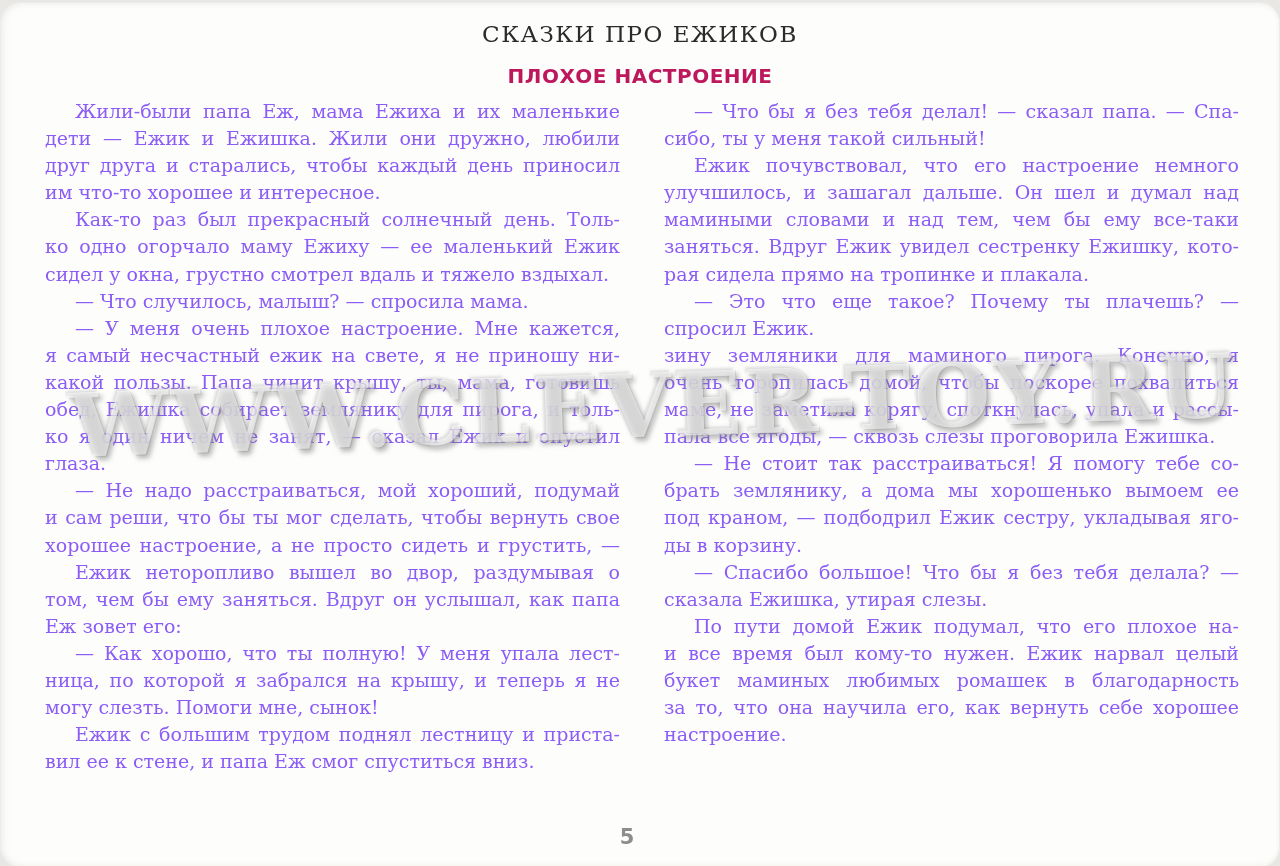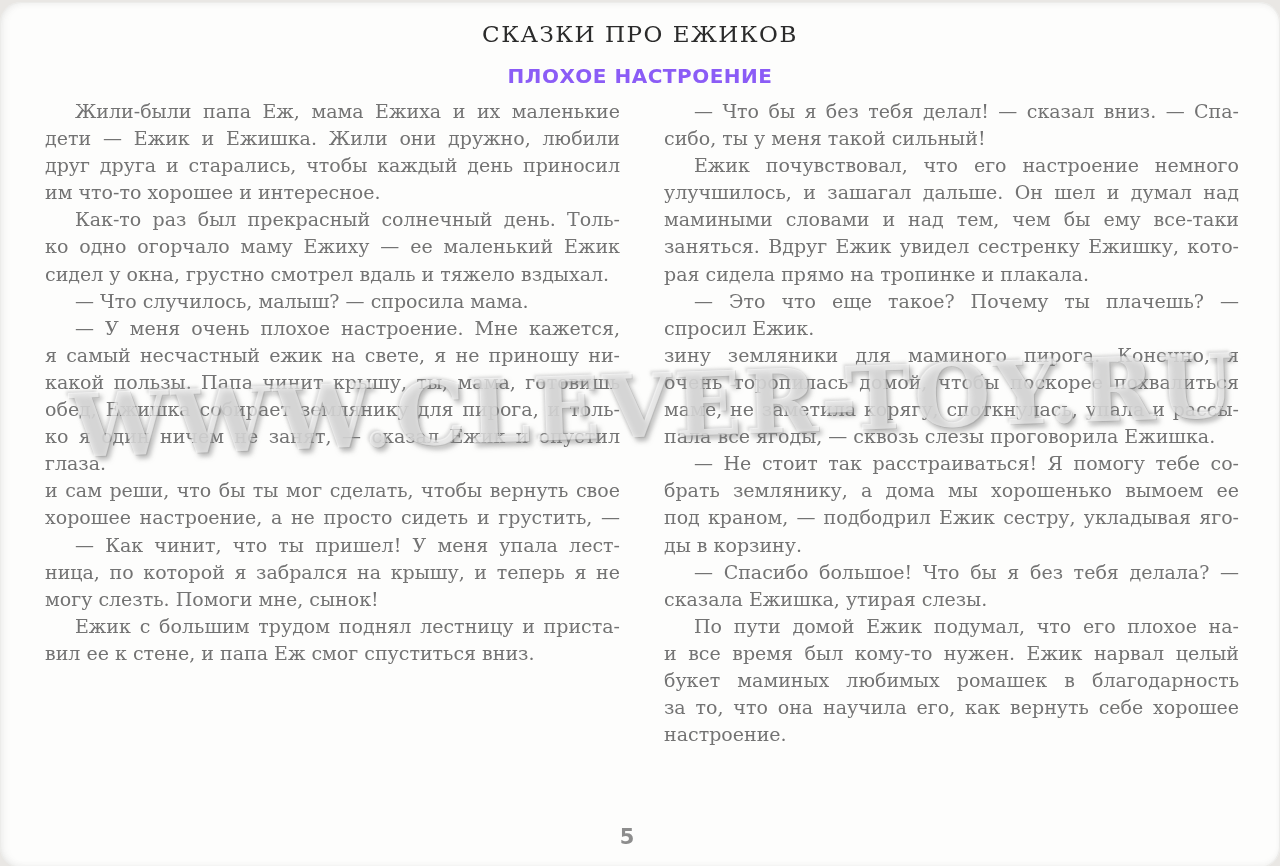--- a/index.html
+++ b/index.html
@@ -35,36 +35,36 @@
   .story-title {
     position: absolute;
     top: 62px;
     left: 0;
     width: 100%;
     text-align: center;
     font-family: "DejaVu Sans", "Liberation Sans", sans-serif;
     font-weight: bold;
     font-size: 20px;
     letter-spacing: 0.5px;
-    color: #8b5cf6;
+    color: #be185d;
   }
   .columns {
     position: absolute;
     top: 96px;
     left: 45px;
     display: flex;
     gap: 44px;
     z-index: 1;
   }
   .col {
     width: 575px;
     font-family: "DejaVu Serif", "Liberation Serif", serif;
     font-size: 19px;
     line-height: 27.1px;
-    color: #737373;
+    color: #8b5cf6;
   }
   .para { margin: 0; }
   .line {
     text-align: justify;
     text-align-last: left;
     white-space: normal;
   }
   .line.just { text-align-last: justify; }
   .line.first { text-indent: 30px; }
   .watermark {
@@ -127,36 +127,42 @@
         </div>
         <div class="para">
           <div class="line first just">— У меня очень плохое настроение. Мне кажется,</div>
           <div class="line just">я самый несчастный ежик на свете, я не приношу ни-</div>
           <div class="line just">какой пользы. Папа чинит крышу, ты, мама, готовишь</div>
           <div class="line just">обед, Ежишка собирает землянику для пирога, и толь-</div>
           <div class="line just">ко я один ничем не занят, — сказал Ежик и опустил</div>
           <div class="line">глаза.</div>
         </div>
         <div class="para">
+          <div class="line first just">— Не надо расстраиваться, мой хороший, подумай</div>
           <div class="line just">и сам реши, что бы ты мог сделать, чтобы вернуть свое</div>
           <div class="line just">хорошее настроение, а не просто сидеть и грустить, —</div>
         </div>
         <div class="para">
-          <div class="line first just">— Как чинит, что ты пришел! У меня упала лест-</div>
+          <div class="line first just">Ежик неторопливо вышел во двор, раздумывая о</div>
+          <div class="line just">том, чем бы ему заняться. Вдруг он услышал, как папа</div>
+          <div class="line">Еж зовет его:</div>
+        </div>
+        <div class="para">
+          <div class="line first just">— Как хорошо, что ты полную! У меня упала лест-</div>
           <div class="line just">ница, по которой я забрался на крышу, и теперь я не</div>
           <div class="line">могу слезть. Помоги мне, сынок!</div>
         </div>
         <div class="para">
           <div class="line first just">Ежик с большим трудом поднял лестницу и приста-</div>
           <div class="line">вил ее к стене, и папа Еж смог спуститься вниз.</div>
         </div>
       </div>
     <div class="col">
         <div class="para">
-          <div class="line first just">— Что бы я без тебя делал! — сказал вниз. — Спа-</div>
+          <div class="line first just">— Что бы я без тебя делал! — сказал папа. — Спа-</div>
           <div class="line">сибо, ты у меня такой сильный!</div>
         </div>
         <div class="para">
           <div class="line first just">Ежик почувствовал, что его настроение немного</div>
           <div class="line just">улучшилось, и зашагал дальше. Он шел и думал над</div>
           <div class="line just">мамиными словами и над тем, чем бы ему все-таки</div>
           <div class="line just">заняться. Вдруг Ежик увидел сестренку Ежишку, кото-</div>
           <div class="line">рая сидела прямо на тропинке и плакала.</div>
         </div>
         <div class="para">

